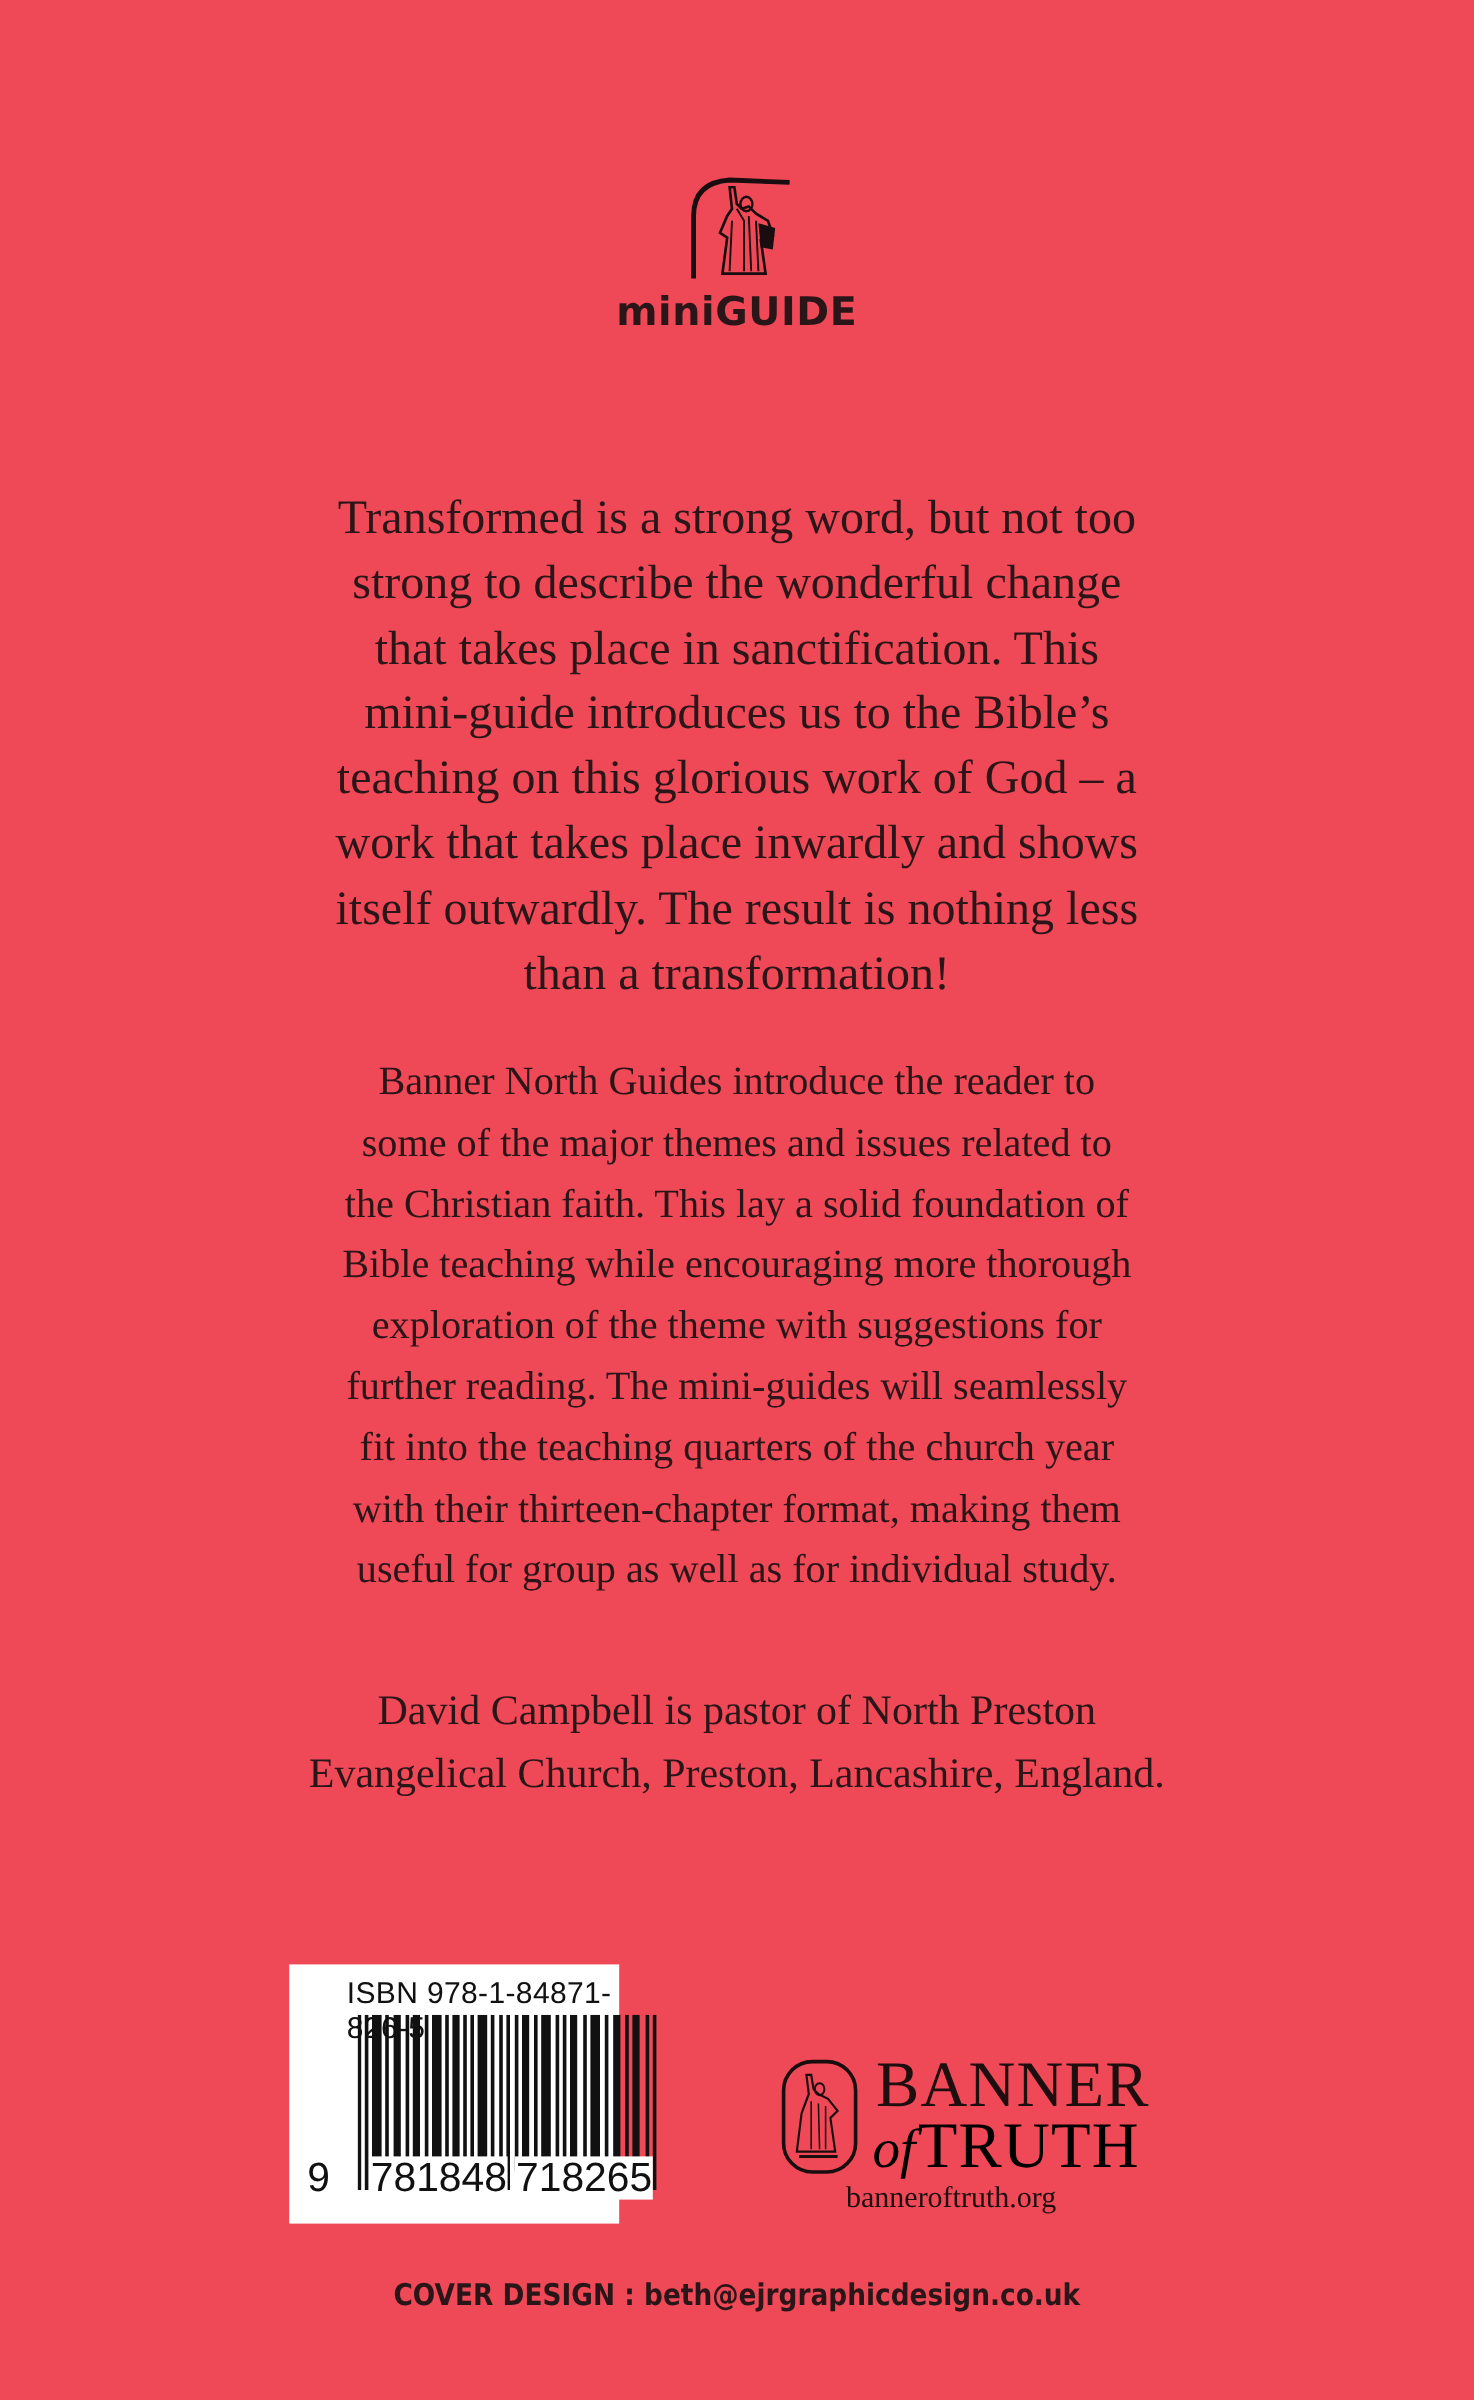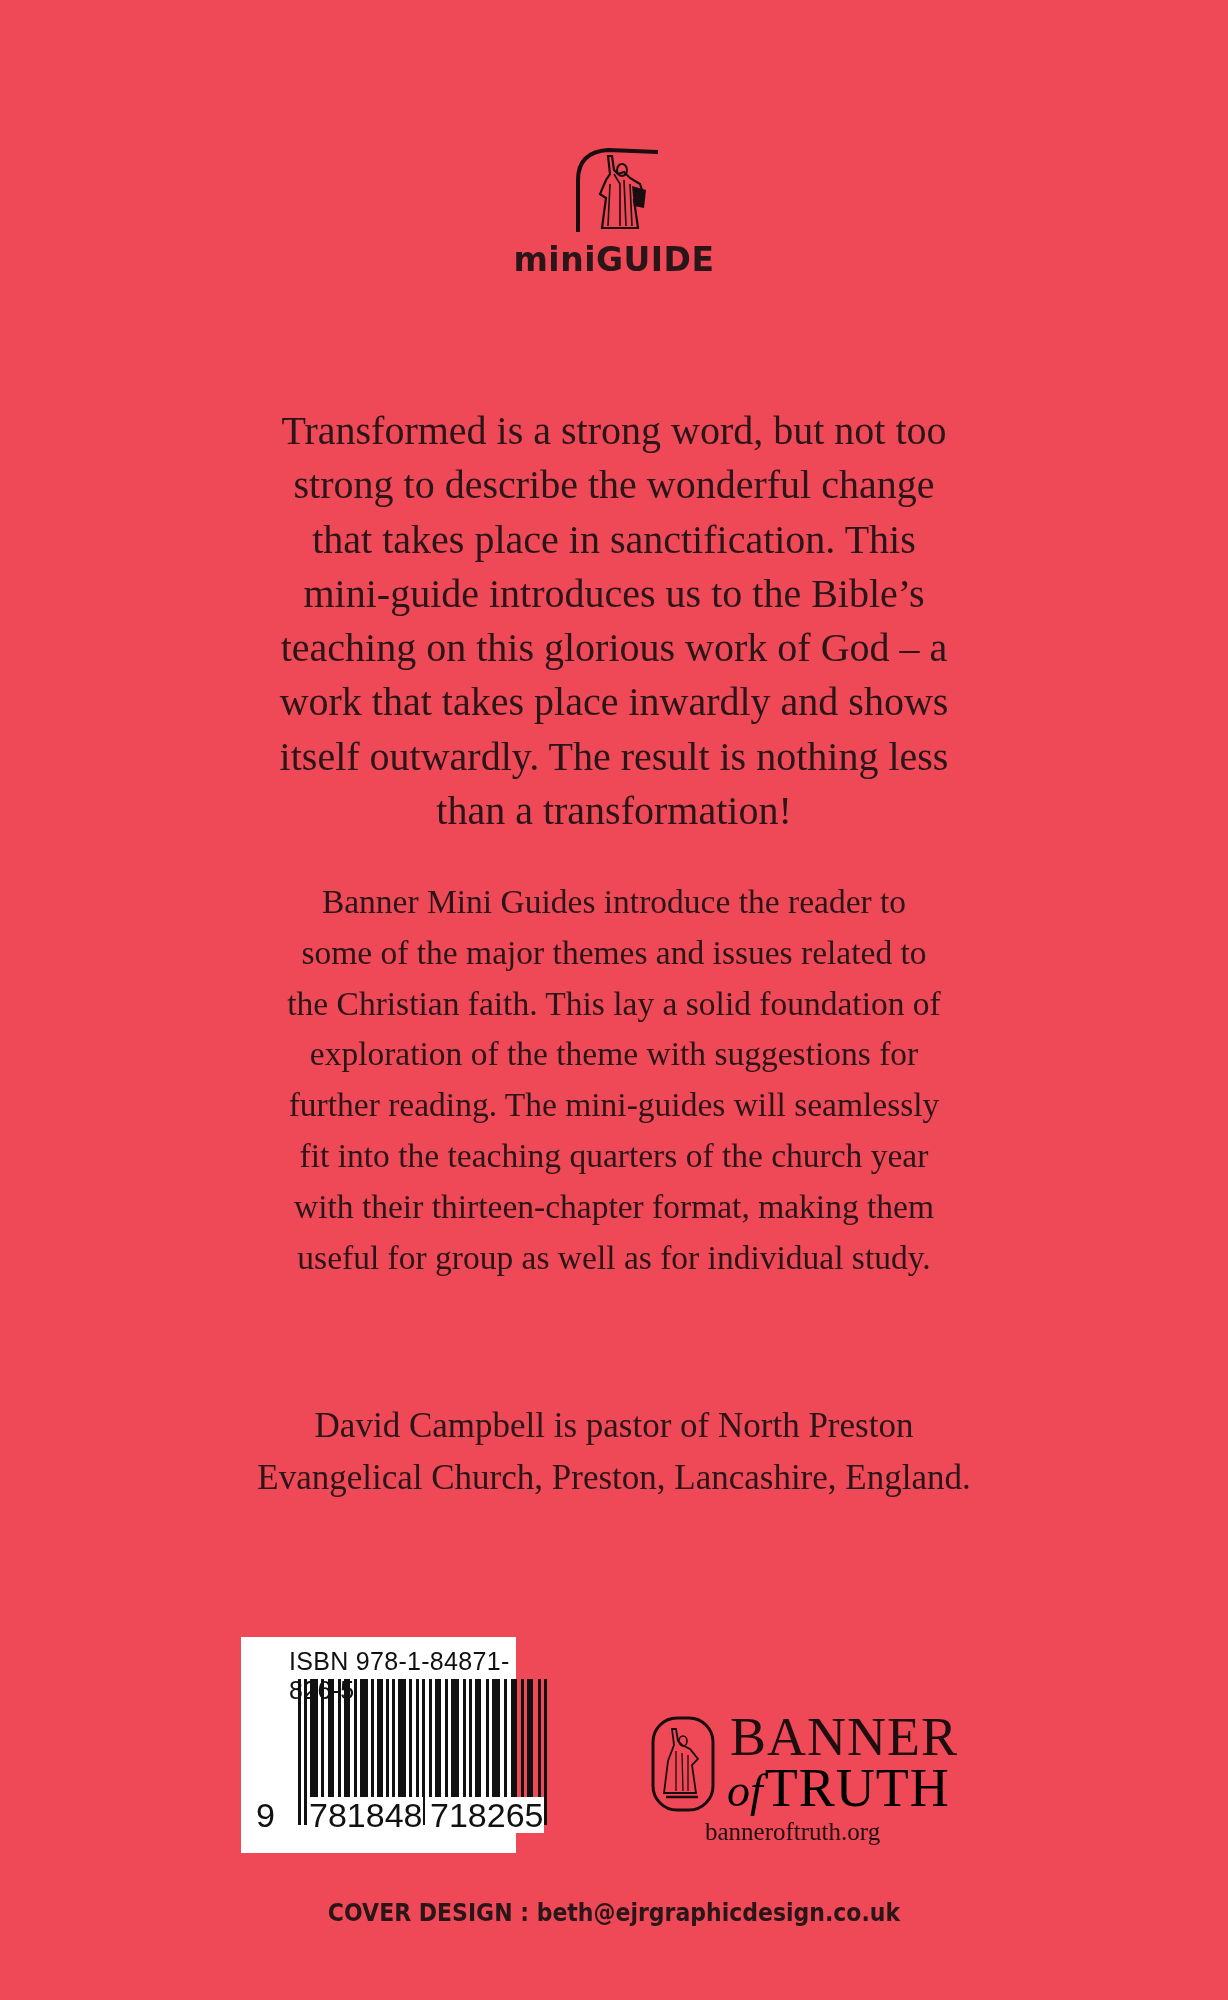--- a/index.html
+++ b/index.html
@@ -46,23 +46,24 @@
   <span class="line">strong to describe the wonderful change</span>
   <span class="line">that takes place in sanctification. This</span>
   <span class="line">mini-guide introduces us to the Bible’s</span>
   <span class="line">teaching on this glorious work of God – a</span>
   <span class="line">work that takes place inwardly and shows</span>
   <span class="line">itself outwardly. The result is nothing less</span>
   <span class="line">than a transformation!</span>
 </div>
 
 <div class="abs para para2">
-  <span class="line">Banner Mini Guides introduce the reader to</span>
+  <span class="line">Banner North Guides introduce the reader to</span>
   <span class="line">some of the major themes and issues related to</span>
   <span class="line">the Christian faith. This lay a solid foundation of</span>
+  <span class="line">Bible teaching while encouraging more thorough</span>
   <span class="line">exploration of the theme with suggestions for</span>
   <span class="line">further reading. The mini-guides will seamlessly</span>
   <span class="line">fit into the teaching quarters of the church year</span>
   <span class="line">with their thirteen-chapter format, making them</span>
   <span class="line">useful for group as well as for individual study.</span>
 </div>
 
 <div class="abs para para3">
   <span class="line">David Campbell is pastor of North Preston</span>
   <span class="line">Evangelical Church, Preston, Lancashire, England.</span>

